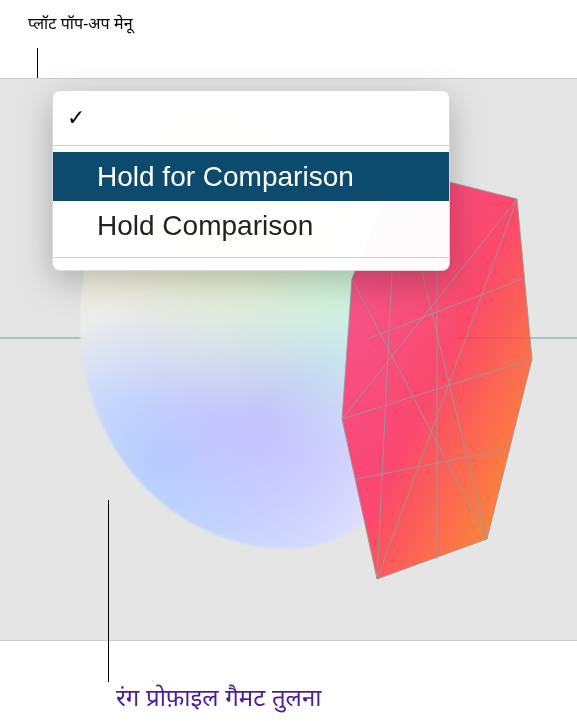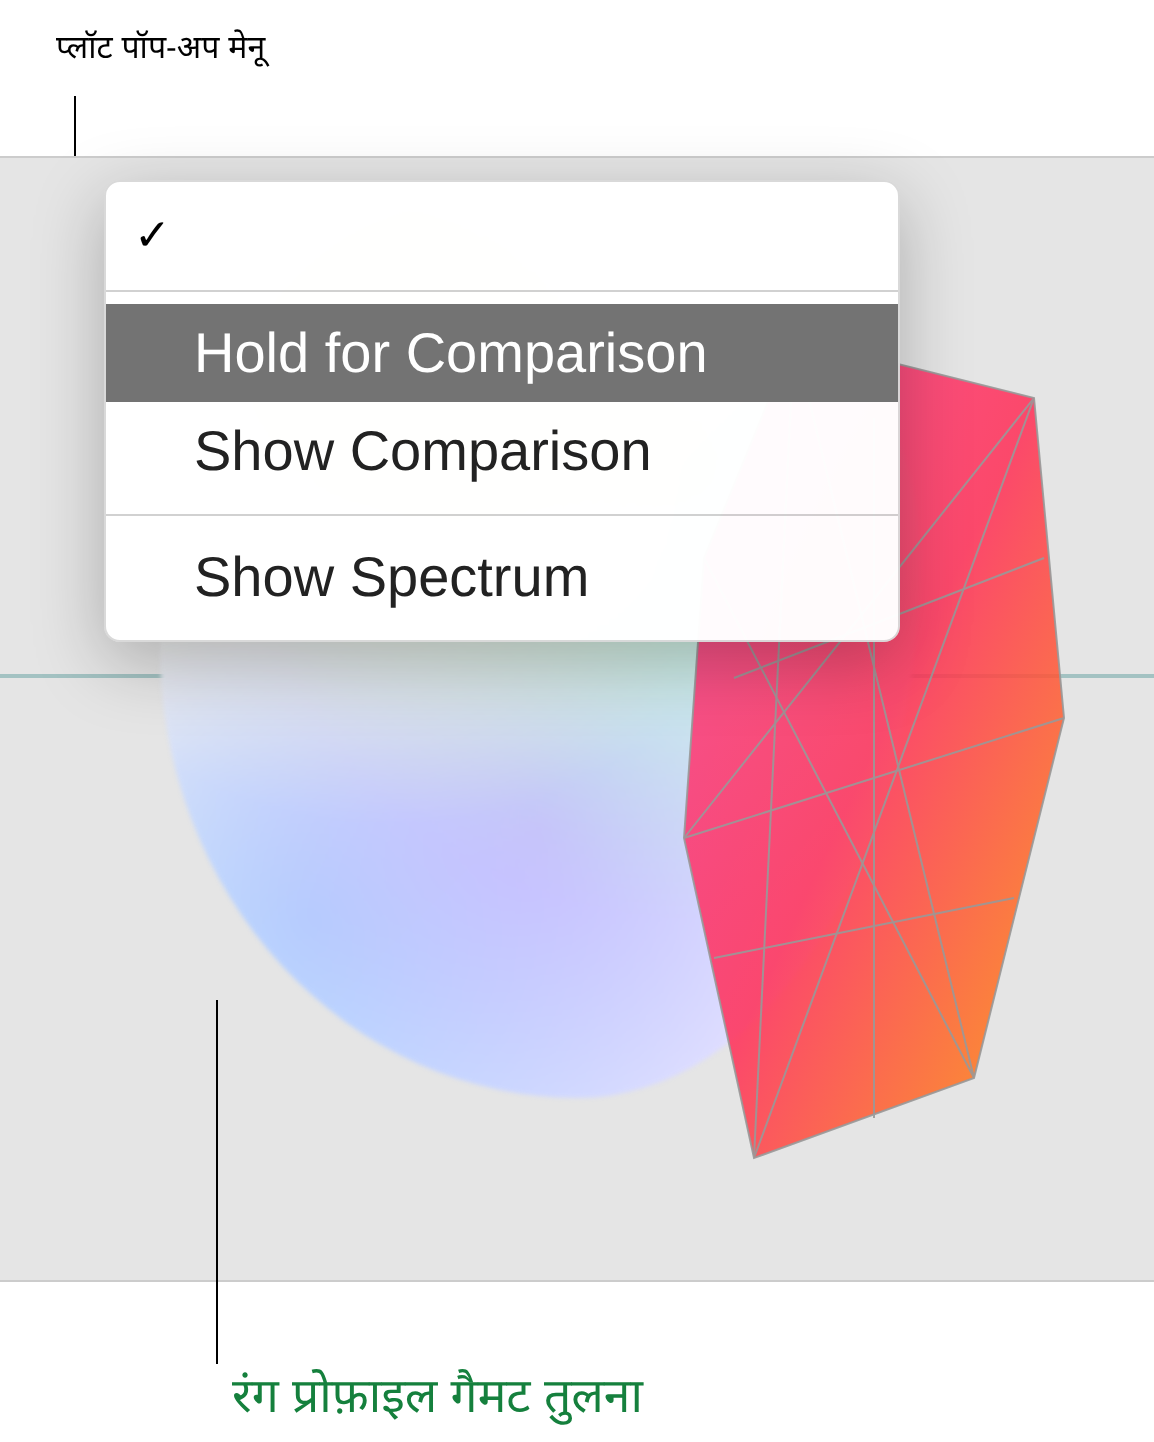--- a/index.html
+++ b/index.html
@@ -105,21 +105,21 @@
     .menu-check {
       width: 30px;
       flex-shrink: 0;
       font-size: 22px;
       color: #000;
     }
     .menu-label {
       flex: 1;
     }
     .menu-item.highlighted {
-      background: #737373;
+      background: #0c4a6e;
       color: #fff;
     }
     .menu-separator {
       height: 1px;
       background: rgba(0,0,0,0.18);
       margin: 6px 0;
     }
     .callout-line-bottom {
       position: absolute;
       left: 108px;
@@ -127,21 +127,21 @@
       width: 1px;
       height: 182px;
       background: #000;
       z-index: 20;
     }
     .bottom-label {
       position: absolute;
       top: 680px;
       left: 116px;
       font-size: 24px;
-      color: #15803d;
+      color: #4c1d95;
     }
   </style>
 </head>
 <body>
 
 <div class="top-label">प्लॉट पॉप-अप मेनू</div>
 <div class="callout-line-top"></div>
 <div class="callout-arrow-top"></div>
 
 <div class="viewport">
@@ -177,25 +177,21 @@
   </div>
 
   <div class="menu-separator"></div>
 
   <div class="menu-item highlighted">
     <span class="menu-check"></span>
     <span class="menu-label">Hold for Comparison</span>
   </div>
   <div class="menu-item">
     <span class="menu-check"></span>
-    <span class="menu-label">Show Comparison</span>
+    <span class="menu-label">Hold Comparison</span>
   </div>
 
   <div class="menu-separator"></div>
 
-  <div class="menu-item">
-    <span class="menu-check"></span>
-    <span class="menu-label">Show Spectrum</span>
-  </div>
 </div>
 
 <div class="callout-line-bottom"></div>
 <div class="bottom-label">रंग प्रोफ़ाइल गैमट तुलना</div>
 
 </body></html>

